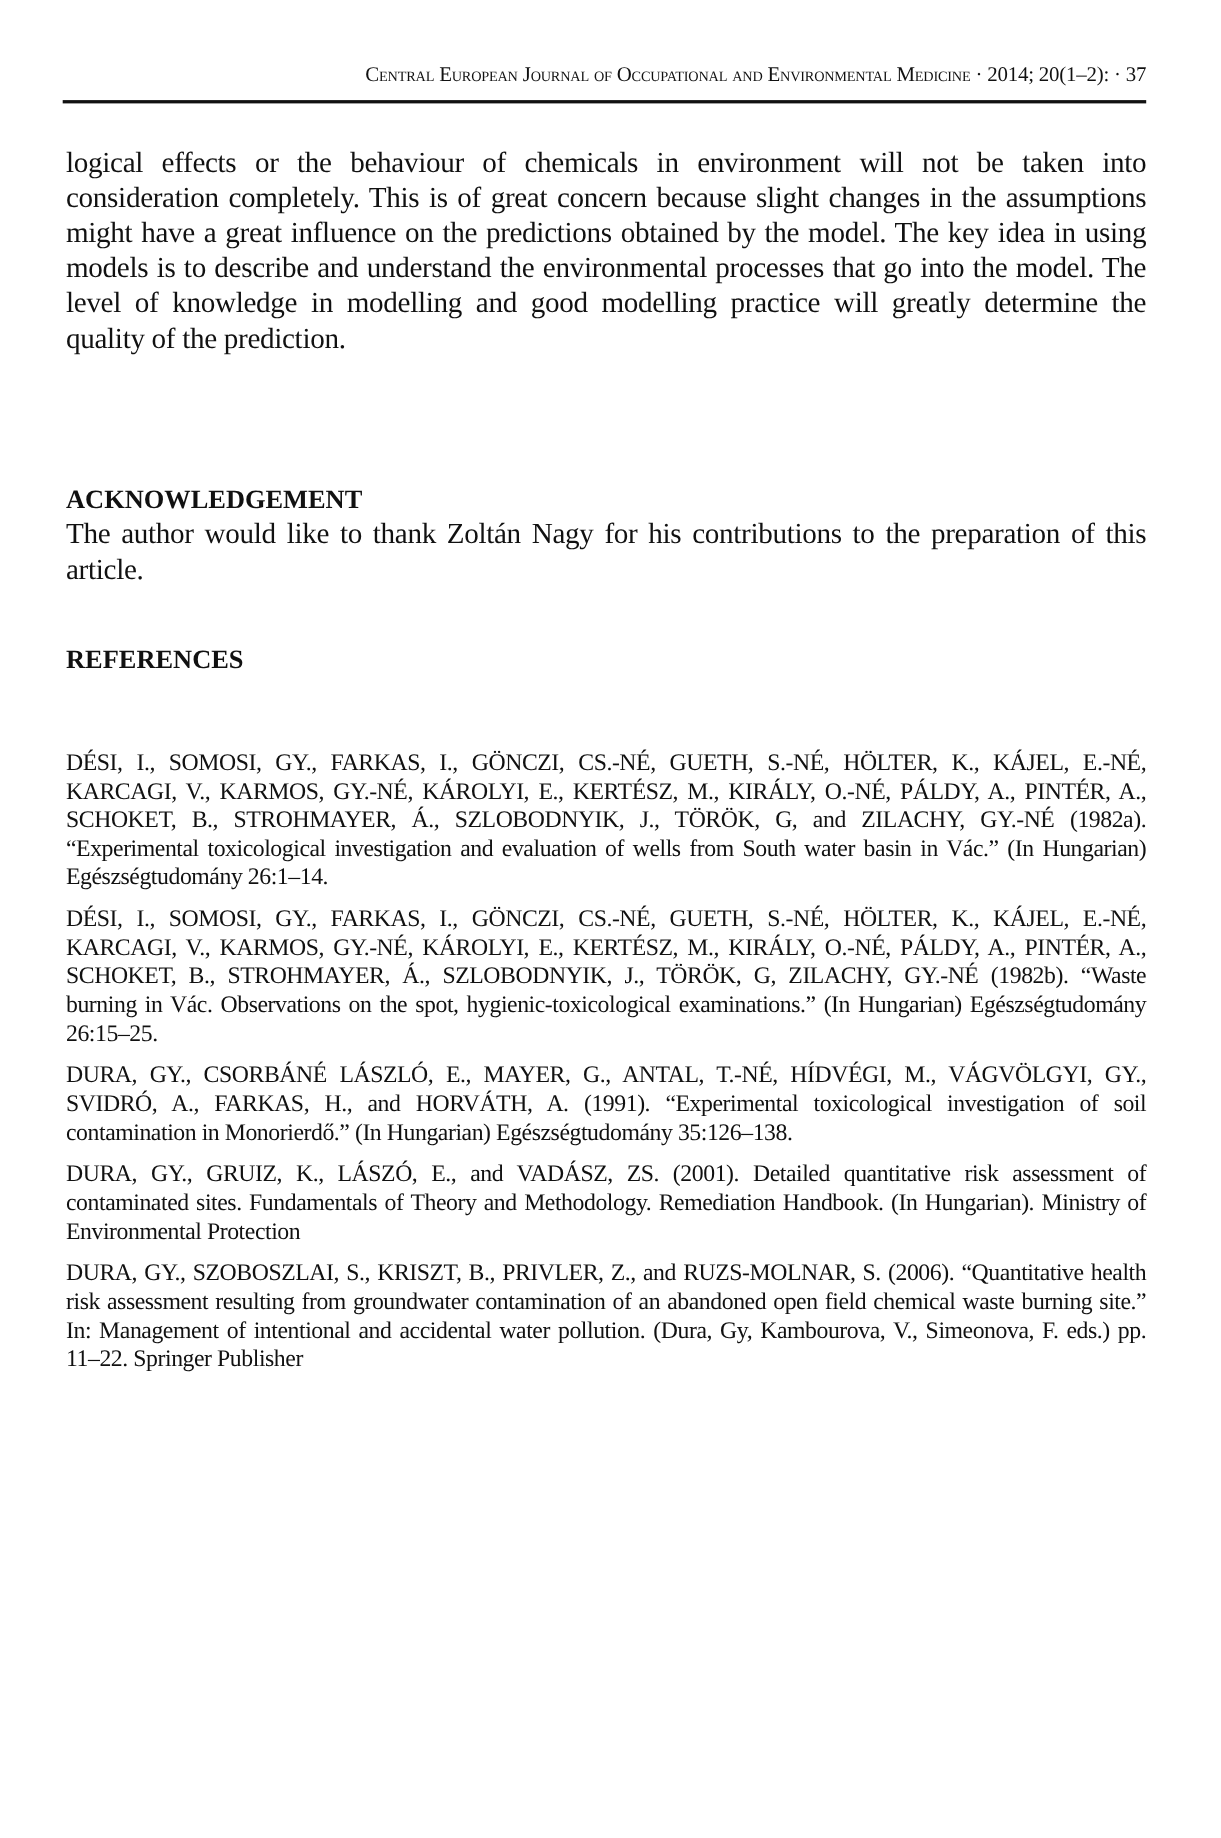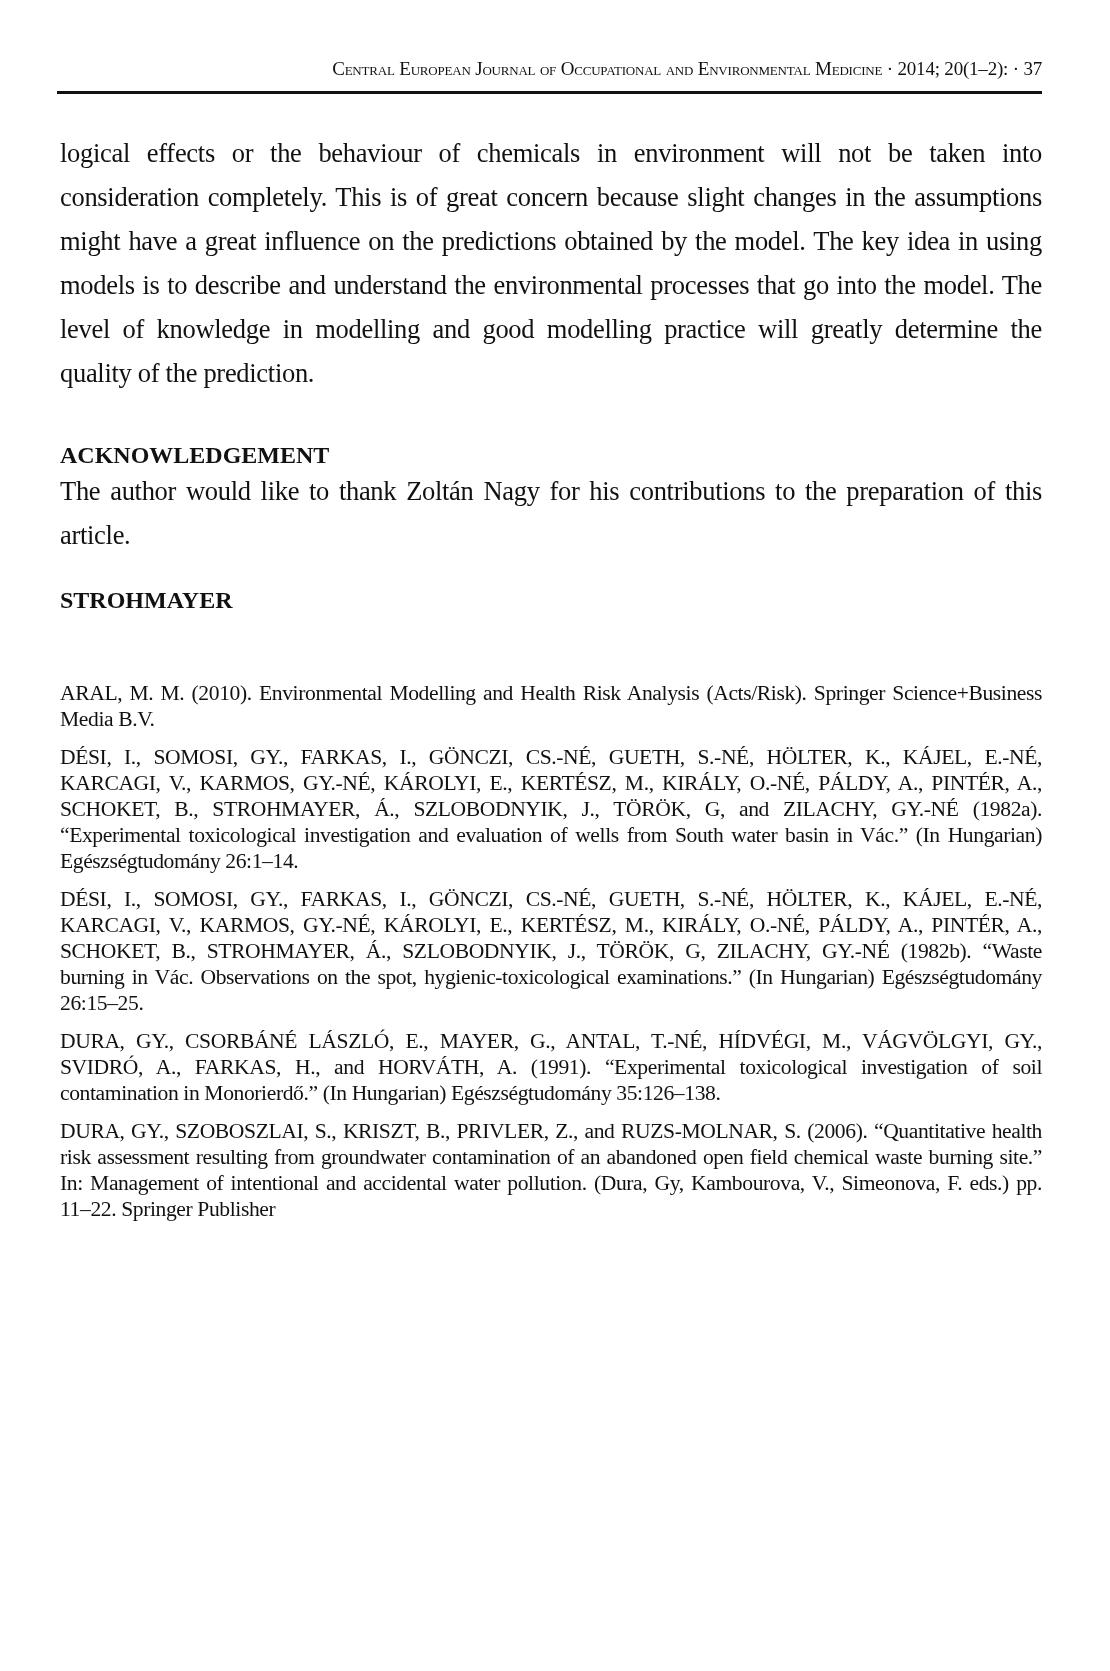--- a/index.html
+++ b/index.html
@@ -12,21 +12,21 @@
     text-align: right; font-size: 19px; letter-spacing: -0.2px;
     white-space: nowrap;
   }
   .header .sc { font-variant: small-caps; }
   .rule {
     position: absolute; left: 57px; top: 91px; width: 985px; height: 3px;
     background: #111;
   }
   .body-para {
     position: absolute; left: 60px; width: 982px;
-    font-size: 26.5px; line-height: 44px; text-align: justify;
+    font-size: 26.5px; line-height: 32px; text-align: justify;
     letter-spacing: -0.3px;
   }
   .section-heading {
     position: absolute; left: 60px; font-weight: bold; font-size: 24px;
     letter-spacing: 0px;
   }
   .refs {
     position: absolute; left: 60px; top: 680px; width: 982px;
     font-size: 21.6px; line-height: 26px; text-align: justify;
     letter-spacing: -0.4px;
@@ -40,21 +40,21 @@
   <span class="sc">Central European Journal of Occupational and Environmental Medicine</span>
   <span>· 2014; 20(1–2): · 37</span>
 </div>
 <div class="rule"></div>
 
 <p class="body-para" style="top:131px; margin:0;">logical effects or the behaviour of chemicals in environment will not be taken into consideration completely. This is of great concern because slight changes in the assumptions might have a great influence on the predictions obtained by the model. The key idea in using models is to describe and understand the environmental processes that go into the model. The level of knowledge in modelling and good modelling practice will greatly determine the quality of the prediction.</p>
 
 <div class="section-heading" style="top:398px;margin-top:44px;">ACKNOWLEDGEMENT</div>
 <p class="body-para" style="top:469px; margin:0;">The author would like to thank Zoltán Nagy for his contributions to the preparation of this article.</p>
 
-<div class="section-heading" style="top:587px;">STROHMAYER</div>
+<div class="section-heading" style="top:587px;">REFERENCES</div>
 
 <div class="refs">
-  <p class="ref">ARAL, M. M. (2010). Environmental Modelling and Health Risk Analysis (Acts/Risk). Springer Science+Business Media B.V.</p>
   <p class="ref">DÉSI, I., SOMOSI, GY., FARKAS, I., GÖNCZI, CS.-NÉ, GUETH, S.-NÉ, HÖLTER, K., KÁJEL, E.-NÉ, KARCAGI, V., KARMOS, GY.-NÉ, KÁROLYI, E., KERTÉSZ, M., KIRÁLY, O.-NÉ, PÁLDY, A., PINTÉR, A., SCHOKET, B., STROHMAYER, Á., SZLOBODNYIK, J., TÖRÖK, G, and ZILACHY, GY.-NÉ (1982a). “Experimental toxicological investigation and evaluation of wells from South water basin in Vác.” (In Hungarian) Egészségtudomány 26:1–14.</p>
   <p class="ref">DÉSI, I., SOMOSI, GY., FARKAS, I., GÖNCZI, CS.-NÉ, GUETH, S.-NÉ, HÖLTER, K., KÁJEL, E.-NÉ, KARCAGI, V., KARMOS, GY.-NÉ, KÁROLYI, E., KERTÉSZ, M., KIRÁLY, O.-NÉ, PÁLDY, A., PINTÉR, A., SCHOKET, B., STROHMAYER, Á., SZLOBODNYIK, J., TÖRÖK, G, ZILACHY, GY.-NÉ (1982b). “Waste burning in Vác. Observations on the spot, hygienic-toxicological examinations.” (In Hungarian) Egészségtudomány 26:15–25.</p>
   <p class="ref">DURA, GY., CSORBÁNÉ LÁSZLÓ, E., MAYER, G., ANTAL, T.-NÉ, HÍDVÉGI, M., VÁGVÖLGYI, GY., SVIDRÓ, A., FARKAS, H., and HORVÁTH, A. (1991). “Experimental toxicological investigation of soil contamination in Monorierdő.” (In Hungarian) Egészségtudomány 35:126–138.</p>
+  <p class="ref">DURA, GY., GRUIZ, K., LÁSZÓ, E., and VADÁSZ, ZS. (2001). Detailed quantitative risk assessment of contaminated sites. Fundamentals of Theory and Methodology. Remediation Handbook. (In Hungarian). Ministry of Environmental Protection</p>
   <p class="ref">DURA, GY., SZOBOSZLAI, S., KRISZT, B., PRIVLER, Z., and RUZS-MOLNAR, S. (2006). “Quantitative health risk assessment resulting from groundwater contamination of an abandoned open field chemical waste burning site.” In: Management of intentional and accidental water pollution. (Dura, Gy, Kambourova, V., Simeonova, F. eds.) pp. 11–22. Springer Publisher</p>
 </div>
 
 </body></html>

